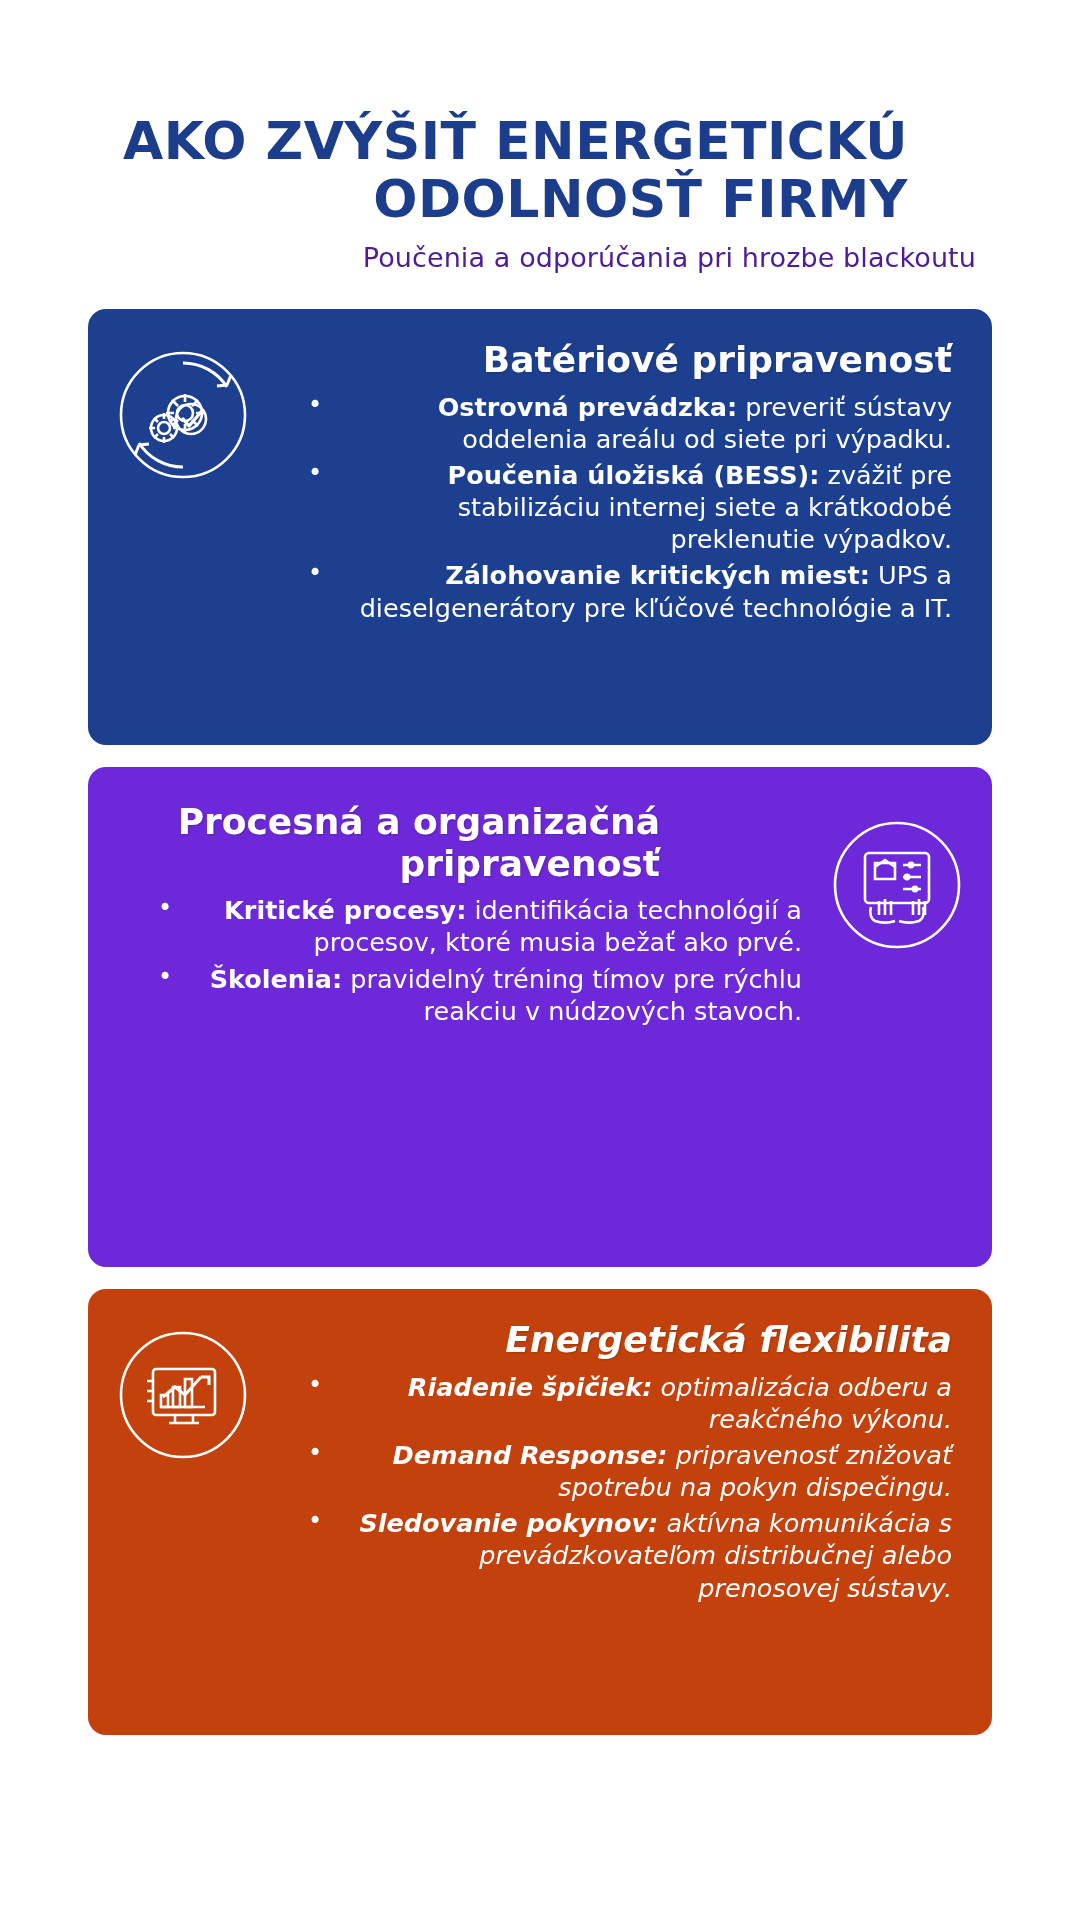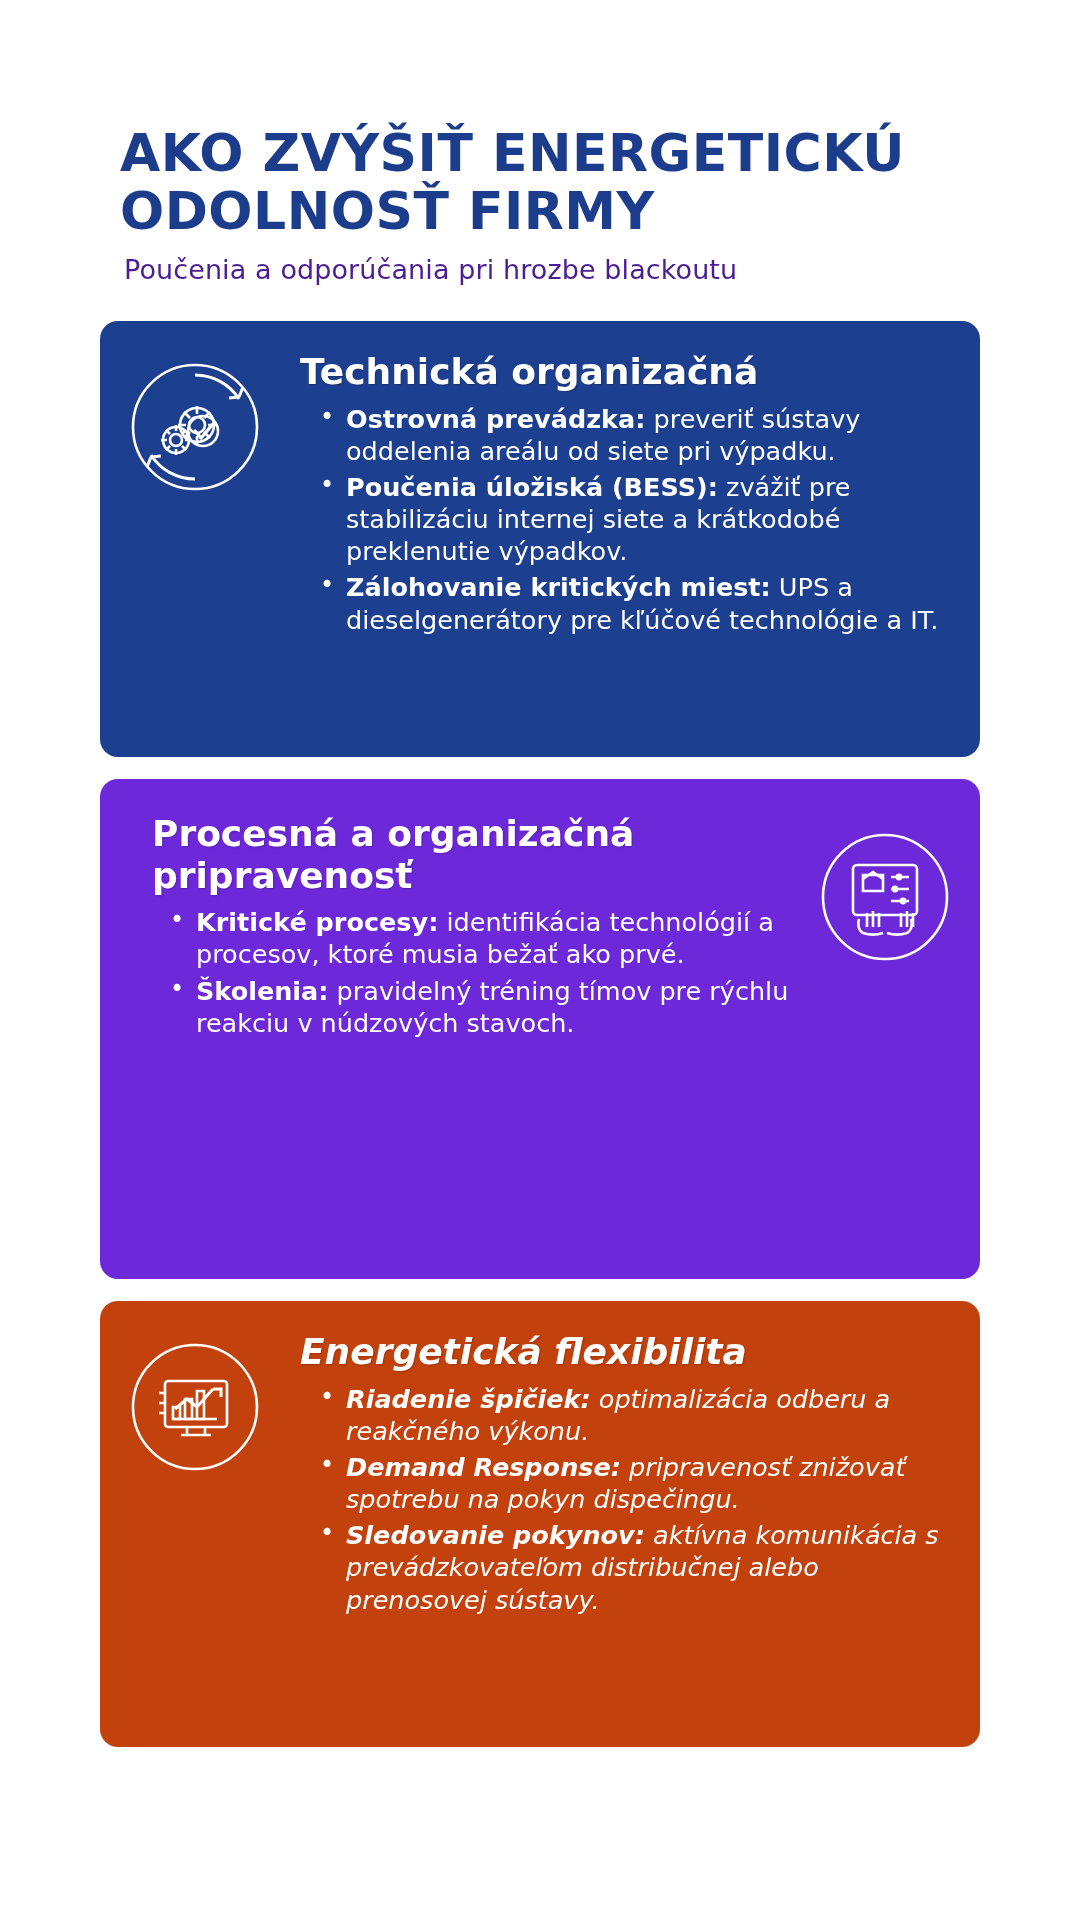--- a/index.html
+++ b/index.html
@@ -11,22 +11,23 @@
     width: 1080px;
     height: 1920px;
     font-family: "DejaVu Sans", "Liberation Sans", sans-serif;
     overflow: hidden;
     position: relative;
   }
   .page {
     width: 1080px;
     height: 1920px;
     box-sizing: border-box;
-    padding: 12px;
-    position: relative;
+    padding: 0;
+    position: relative;
+    text-align: right;
   }
 
   
   .header {
     padding: 112px 100px 0 108px;
   }
   .title {
     color: #1c3c8c;
     font-size: 52px;
     font-weight: bold;
@@ -157,21 +158,21 @@
               <path d="M11 -4 v6 M11 20 v6 M-4 11 h6 M20 11 h6 M1 1 l4 4 M17 17 l4 4 M21 1 l-4 4 M5 17 l-4 4"></path>
             </g>
             <g transform="translate(52,48)">
               <circle cx="26" cy="26" r="15" stroke-width="2.6"></circle>
               <path d="M18 26 l6 7 l12 -14" stroke-width="3.4" stroke-linecap="round" stroke-linejoin="round"></path>
             </g>
           </svg>
         </span>
       </div>
       <div class="card-body">
-        <h2 class="card-title">Technická organizačná</h2>
+        <h2 class="card-title">Batériové pripravenosť</h2>
         <ul class="bullets">
           <li>
             <strong>Ostrovná prevádzka:</strong>
             <span>preveriť sústavy oddelenia areálu od siete pri výpadku.</span>
           </li>
           <li>
             <strong>Poučenia úložiská (BESS):</strong>
             <span>zvážiť pre stabilizáciu internej siete a krátkodobé preklenutie výpadkov.</span>
           </li>
           <li>

